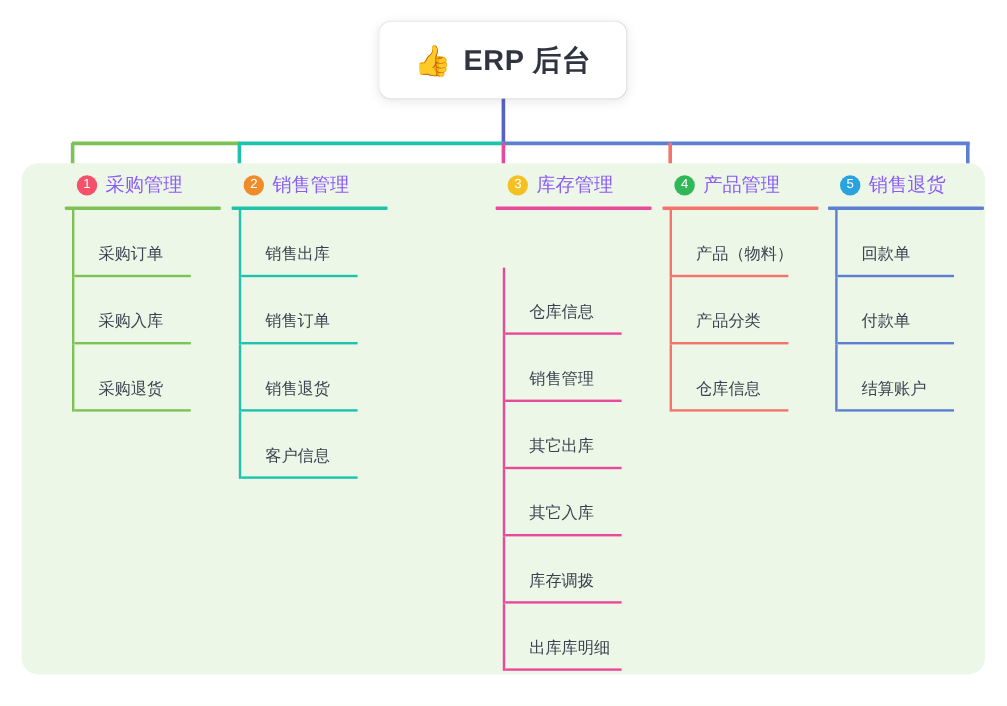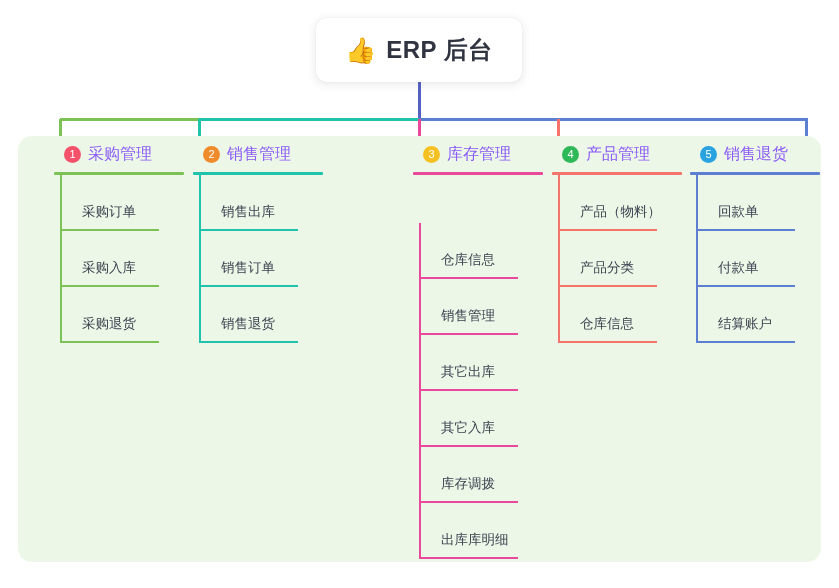--- a/index.html
+++ b/index.html
@@ -204,20 +204,24 @@
             <span class="item-rule"></span>
           </div>
           <div class="item">
             <span class="item-label">销售订单</span>
             <span class="item-rule"></span>
           </div>
           <div class="item">
             <span class="item-label">销售退货</span>
             <span class="item-rule"></span>
           </div>
+          <div class="item">
+            <span class="item-label">客户信息</span>
+            <span class="item-rule"></span>
+          </div>
         </div>
       </div>
       <div class="column" style="left: 383px;">
         <div class="col-head">
           <span class="badge" style="background: rgb(245, 193, 34);">3</span>
           <span class="col-title">库存管理</span>
         </div>
         <div class="col-rule" style="background: rgb(232, 73, 155);"></div>
         <div class="items" style="color: rgb(232, 73, 155); margin-top: 48px;">
           <div class="item">

